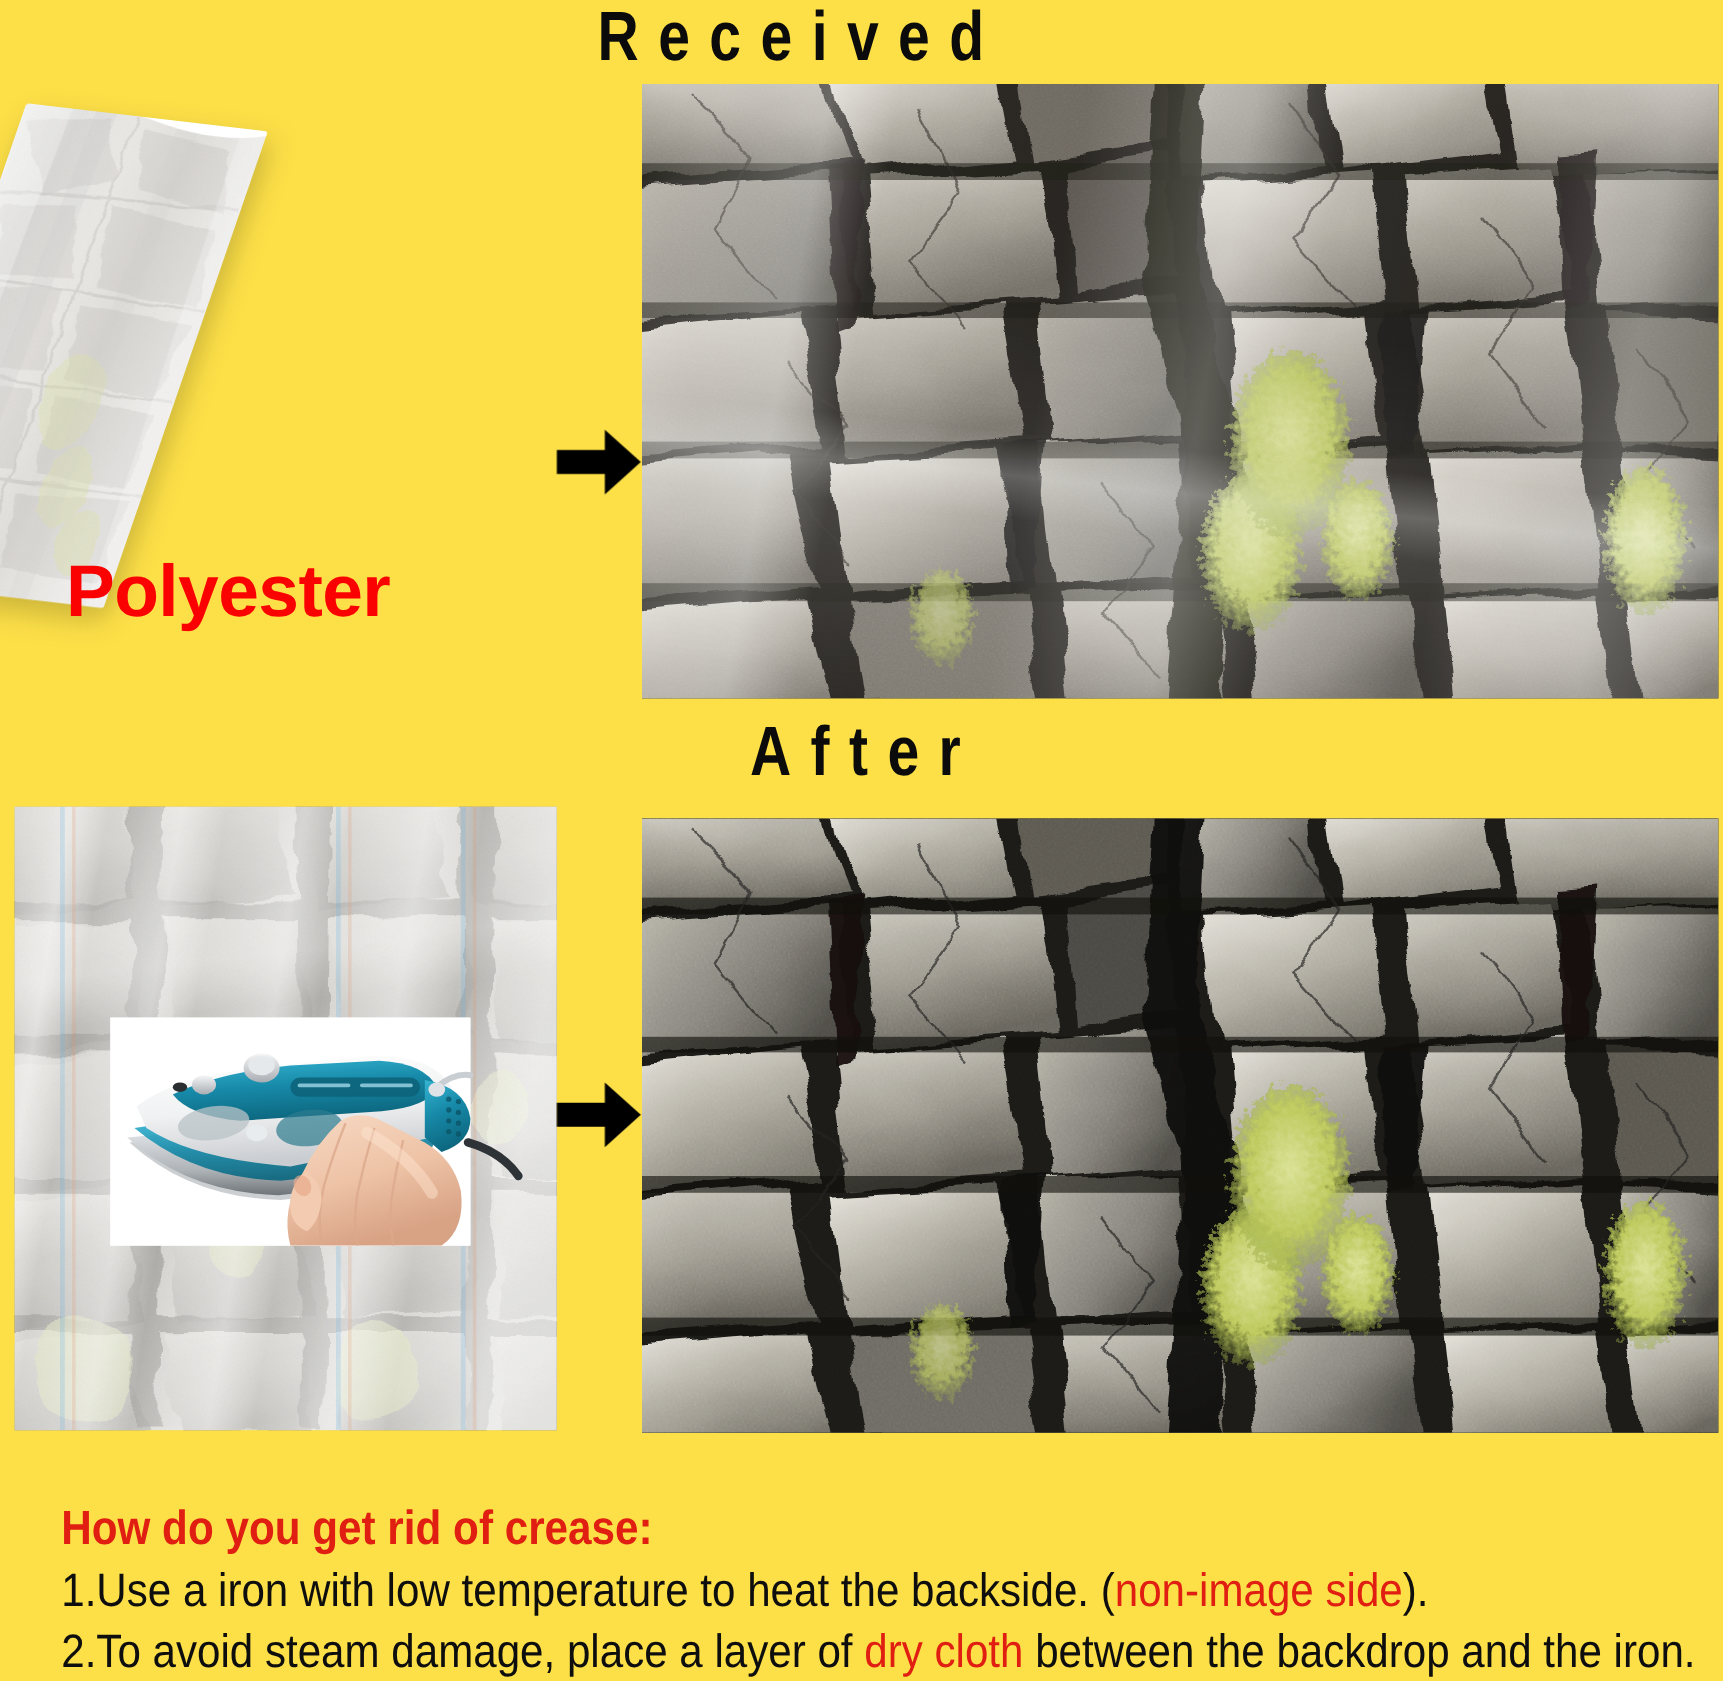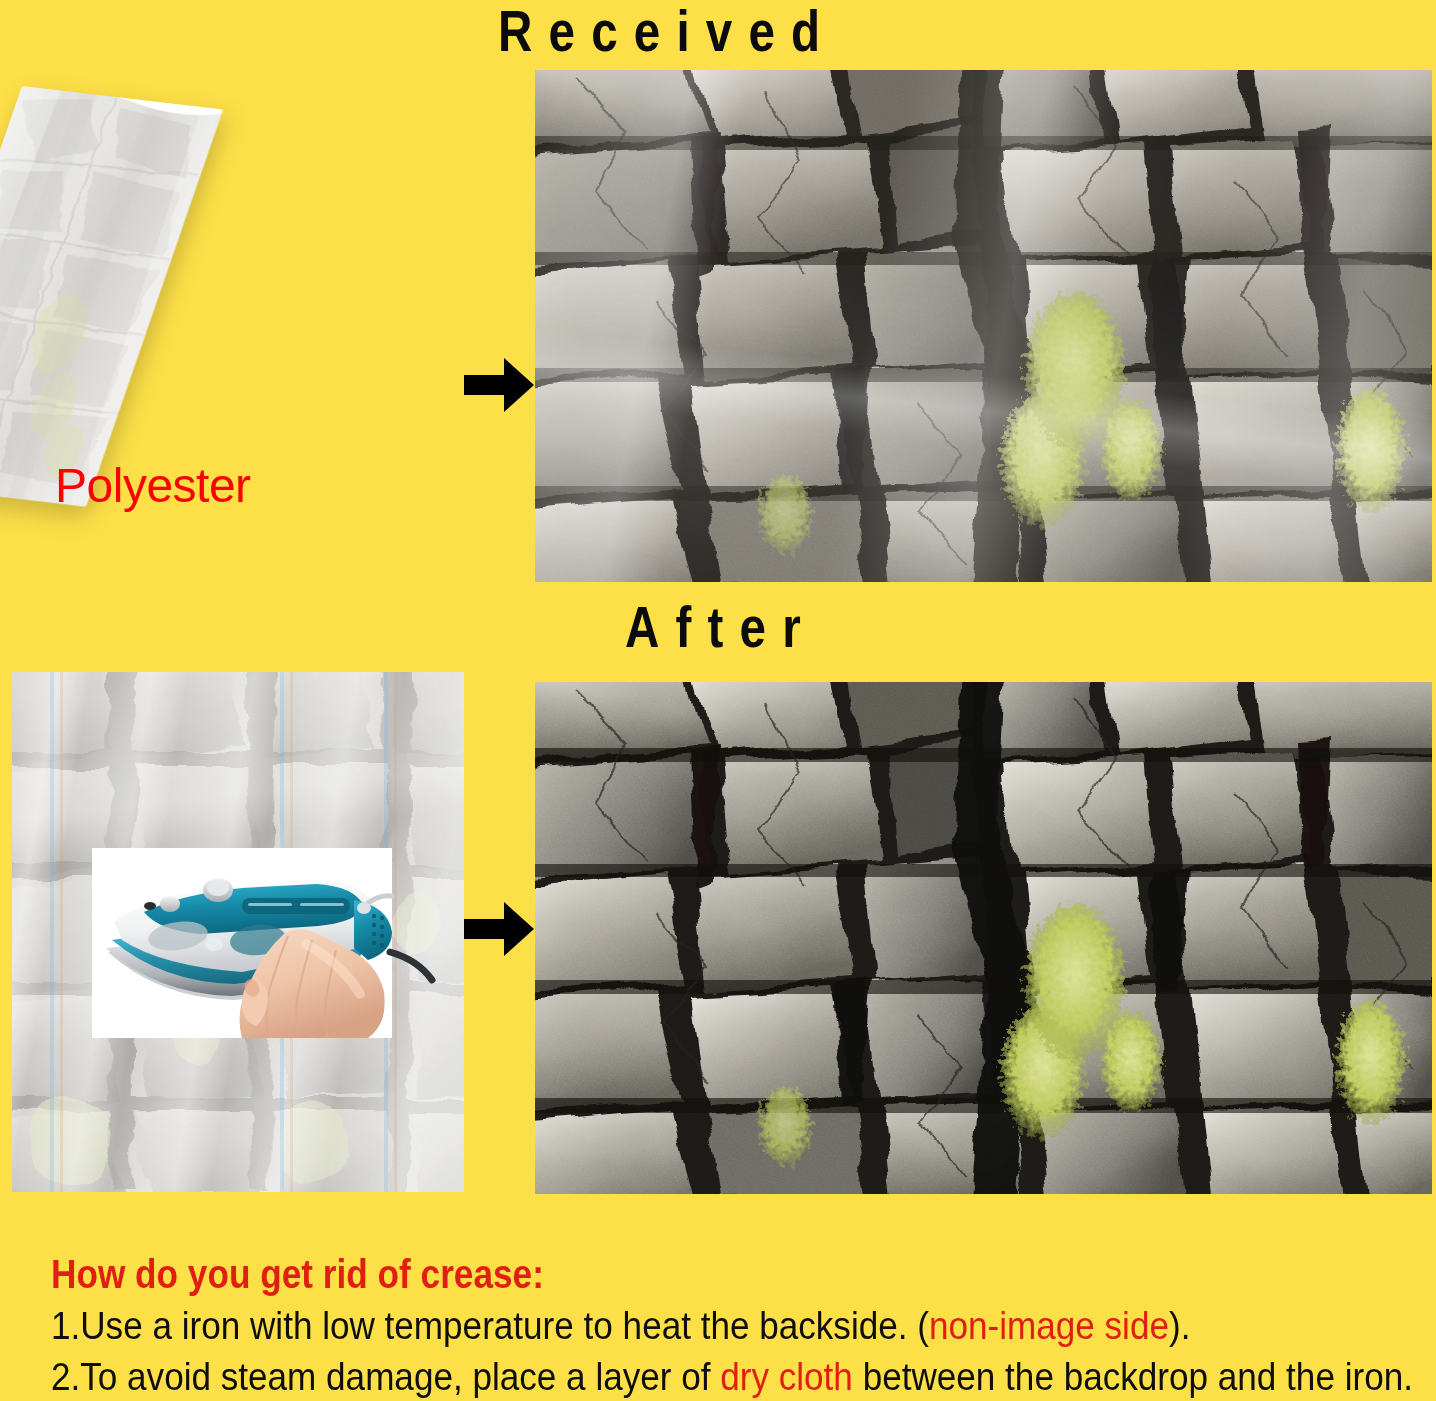--- a/index.html
+++ b/index.html
@@ -22,21 +22,21 @@
     transform-origin: left center;
     white-space: nowrap;
     line-height: 1;
   }
   #title-received { left: 498px; top: 2px; font-size: 58px; }
   #title-after    { left: 625px; top: 598px; font-size: 58px; }
 
   
   #polyester-label {
     position: absolute; left: 55px; top: 462px;
-    font-size: 48px; font-weight: 400; color: #fb0202;
+    font-size: 61px; font-weight: 700; color: #fb0202;
     font-family: "Liberation Sans", sans-serif;
     line-height: 1; letter-spacing: -0.5px;
     z-index: 5;
   }
 
   
   .arrow { position: absolute; z-index: 4; }
   #arrow-top    { left: 462px; top: 356px; }
   #arrow-bottom { left: 462px; top: 900px; }
 

